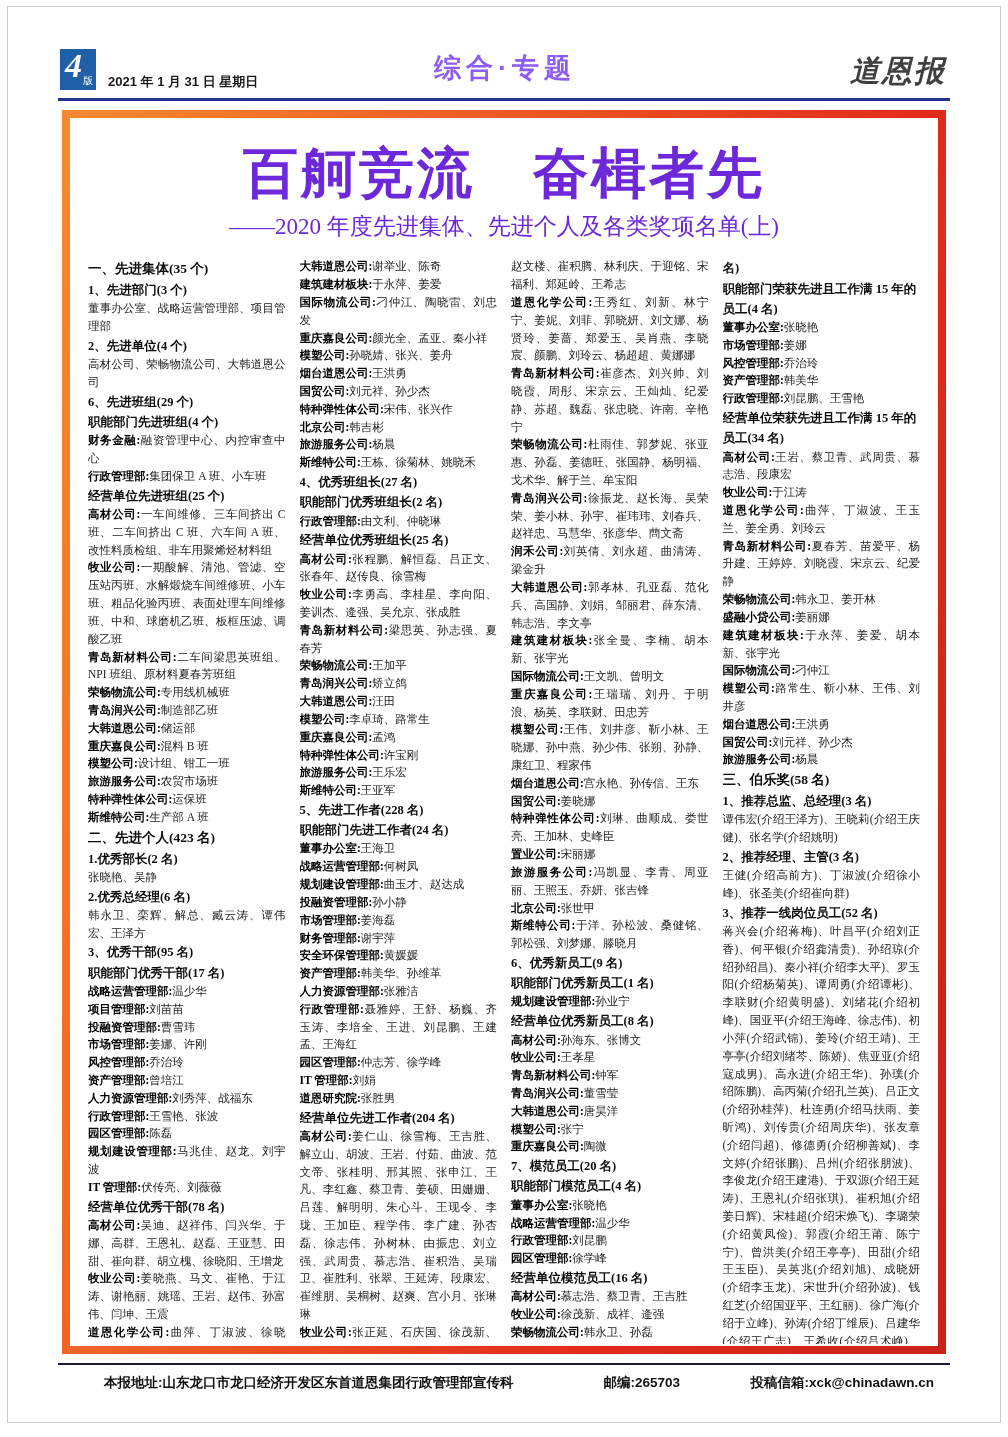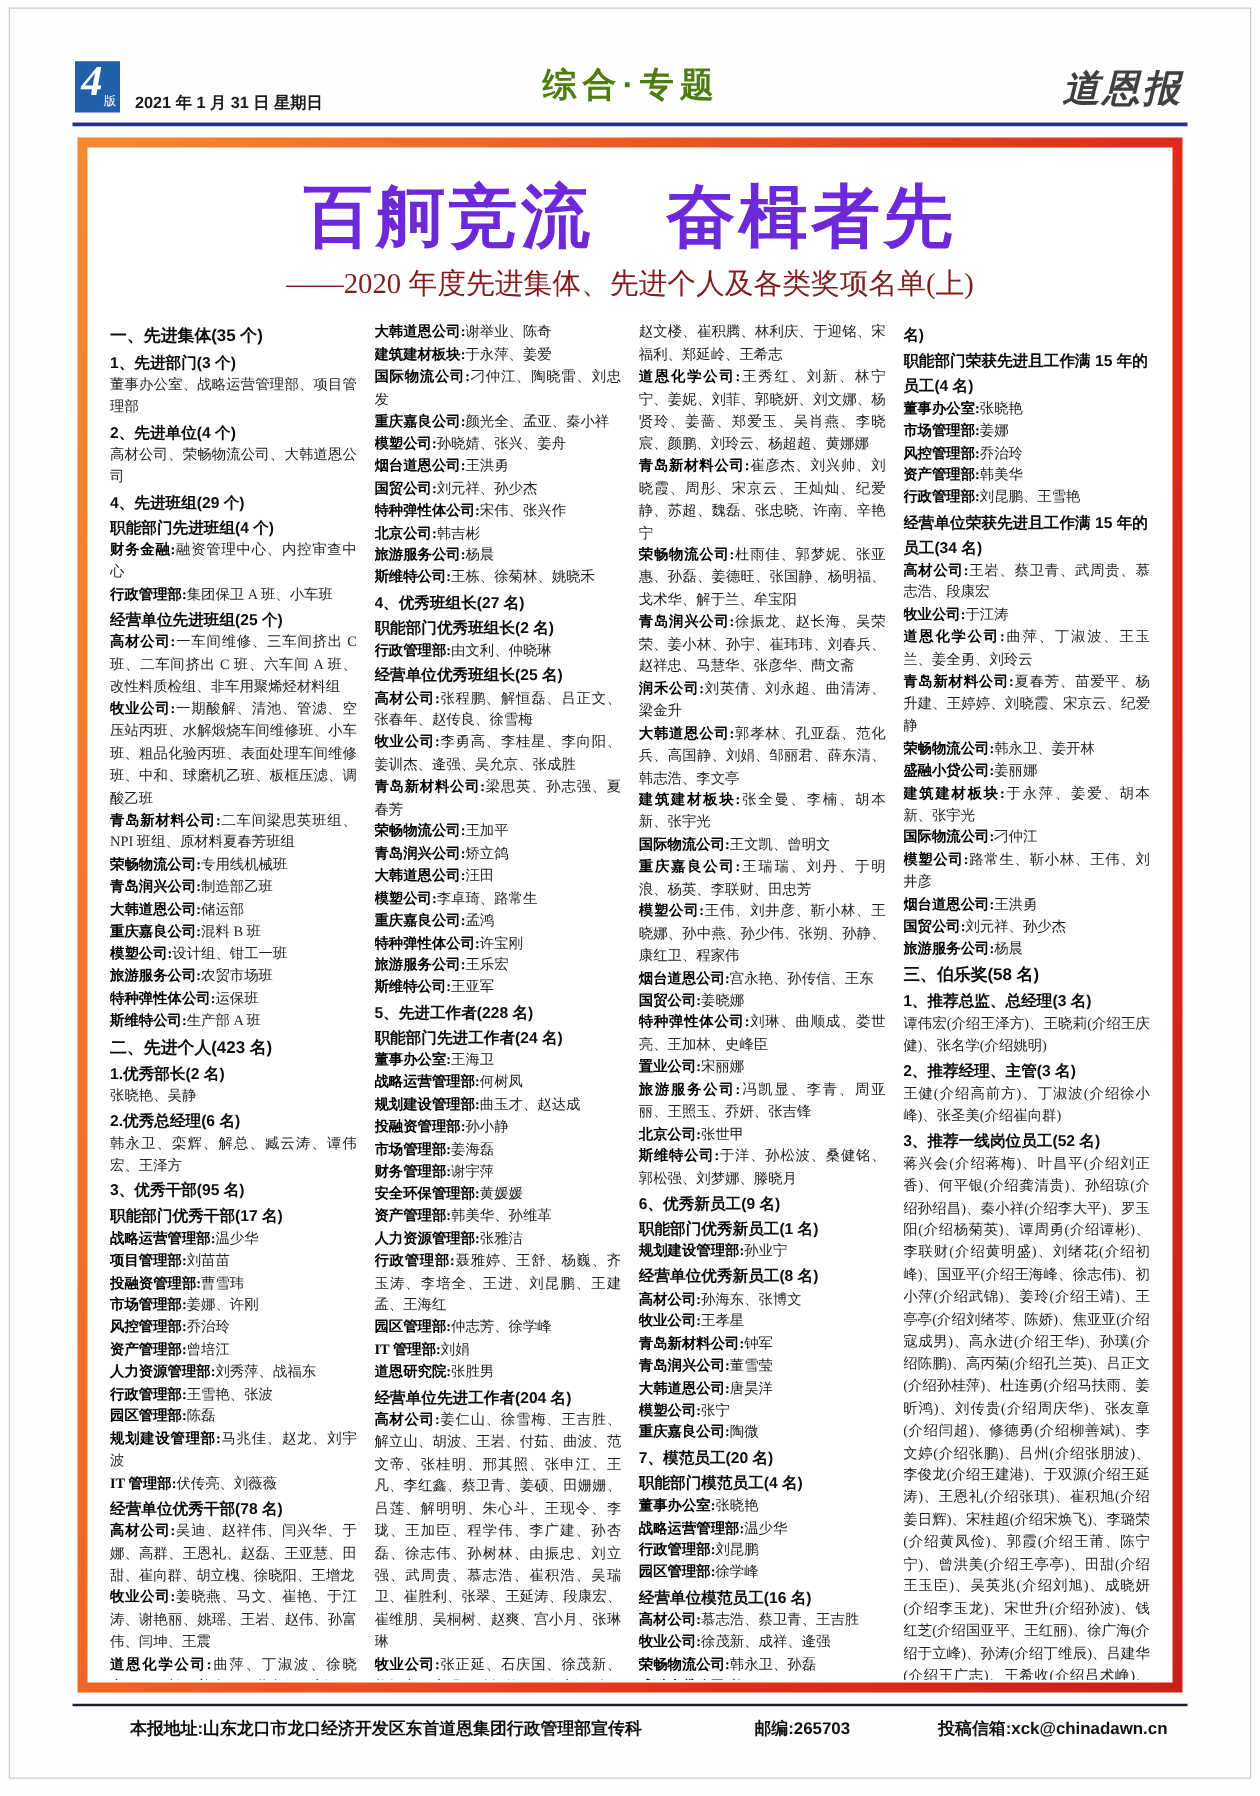--- a/index.html
+++ b/index.html
@@ -6,36 +6,36 @@
   body{width:1008px;height:1437px;background:#fefefe;position:relative;overflow:hidden;
        font-family:"Liberation Sans",sans-serif;color:#1a1a1a;}
   .scan-frame{position:absolute;left:7px;top:6px;right:7px;bottom:14px;border:1px solid #cccccc;pointer-events:none;}
 
   
   .masthead-header{position:absolute;left:60px;right:58px;top:47px;height:50px;}
   .page-badge{position:absolute;left:0;top:2px;width:36px;height:41px;background:#2060a8;color:#ffffff;}
   .badge-num{position:absolute;left:5px;top:-3px;font-family:"Liberation Serif",serif;font-style:italic;font-weight:bold;font-size:34px;line-height:1.2;}
   .badge-label{position:absolute;right:3px;bottom:2px;font-size:10px;}
   .issue-info{position:absolute;left:48px;top:5px;font-size:13px;font-weight:bold;line-height:1.5;white-space:pre-line;}
-  .section-title{position:absolute;left:50%;top:3px;transform:translateX(-50%);font-size:27px;font-weight:bold;letter-spacing:5px;color:#4d7c0f;}
+  .section-title{position:absolute;left:50%;top:3px;transform:translateX(-50%);font-size:27px;font-weight:bold;letter-spacing:5px;color:#8b5cf6;}
   .masthead{position:absolute;right:4px;top:4px;font-family:"Liberation Serif",serif;font-size:30px;font-weight:bold;font-style:italic;color:#404040;letter-spacing:2px;}
   .header-rule{position:absolute;left:58px;right:58px;top:98px;height:3px;background:#23338b;}
 
   
   .article-frame{position:absolute;left:62px;top:110px;width:884px;height:1244px;
       background:linear-gradient(105deg,#f68a30 0%,#ef6224 30%,#e22c1a 70%,#c9211a 100%);}
   .article-inner{position:absolute;left:8px;top:8px;right:8px;bottom:8px;background:#ffffff;
       padding:8px 18px 0;box-sizing:border-box;overflow:hidden;}
   .main-title{margin:16px 0 6px;text-align:center;color:#6d28d9;font-size:55px;font-weight:bold;letter-spacing:3px;line-height:1.15;}
-  .sub-title{text-align:center;font-family:"Liberation Serif",serif;font-size:23px;color:#7f1d1d;margin:0 0 16px;}
+  .sub-title{text-align:center;font-family:"Liberation Serif",serif;font-size:23px;color:#6d28d9;margin:0 0 16px;}
   .columns{display:flex;gap:14px;height:1086px;overflow:hidden;}
   .col{flex:1 1 0;min-width:0;overflow:hidden;}
 
   .entry{margin:0;font-family:"Liberation Serif",serif;font-size:11.5px;line-height:1.55;text-align:justify;color:#222222;}
-  .entry-h1,.entry-h2{font-family:Liberation Sans, sans-serif;font-weight:bold;color:#0d0d0d;text-align:left;font-size:12.5px;line-height:1.62;}
+  .entry-h1,.entry-h2{font-family:Liberation Serif, serif;font-weight:bold;color:#0d0d0d;text-align:left;font-size:12.5px;line-height:1.62;}
   .entry-h1{font-size:13.5px;}
   .entry-label{font-weight:bold;color:#000000;}
 
   
   .footer-rule{position:absolute;left:58px;right:58px;top:1363px;height:2px;background:#1d1d38;}
   .page-footer{position:absolute;left:74px;right:74px;top:1374px;display:flex;align-items:baseline;
       font-size:13.5px;font-weight:bold;color:#111111;margin-left:30px;}
   .footer-postal{margin-left:90px;}
   .footer-email{margin-left:auto;}
 </style>
@@ -62,21 +62,21 @@
   <div class="article-inner">
     <h1 class="main-title">百舸竞流　奋楫者先</h1>
     <div class="sub-title">——2020 年度先进集体、先进个人及各类奖项名单(上)</div>
     <div class="columns">
       <div class="col">
           <p class="entry entry-h1">一、先进集体(35 个)</p>
           <p class="entry entry-h2">1、先进部门(3 个)</p>
           <p class="entry entry-p">董事办公室、战略运营管理部、项目管理部</p>
           <p class="entry entry-h2">2、先进单位(4 个)</p>
           <p class="entry entry-p">高材公司、荣畅物流公司、大韩道恩公司</p>
-          <p class="entry entry-h2">4、先进班组(29 个)</p>
+          <p class="entry entry-h2">6、先进班组(29 个)</p>
           <p class="entry entry-h2">职能部门先进班组(4 个)</p>
           <p class="entry entry-item"><span class="entry-label">财务金融:</span>融资管理中心、内控审查中心</p>
           <p class="entry entry-item"><span class="entry-label">行政管理部:</span>集团保卫 A 班、小车班</p>
           <p class="entry entry-h2">经营单位先进班组(25 个)</p>
           <p class="entry entry-item"><span class="entry-label">高材公司:</span>一车间维修、三车间挤出 C 班、二车间挤出 C 班、六车间 A 班、改性料质检组、非车用聚烯烃材料组</p>
           <p class="entry entry-item"><span class="entry-label">牧业公司:</span>一期酸解、清池、管滤、空压站丙班、水解煅烧车间维修班、小车班、粗品化验丙班、表面处理车间维修班、中和、球磨机乙班、板框压滤、调酸乙班</p>
           <p class="entry entry-item"><span class="entry-label">青岛新材料公司:</span>二车间梁思英班组、NPI 班组、原材料夏春芳班组</p>
           <p class="entry entry-item"><span class="entry-label">荣畅物流公司:</span>专用线机械班</p>
           <p class="entry entry-item"><span class="entry-label">青岛润兴公司:</span>制造部乙班</p>
           <p class="entry entry-item"><span class="entry-label">大韩道恩公司:</span>储运部</p>

